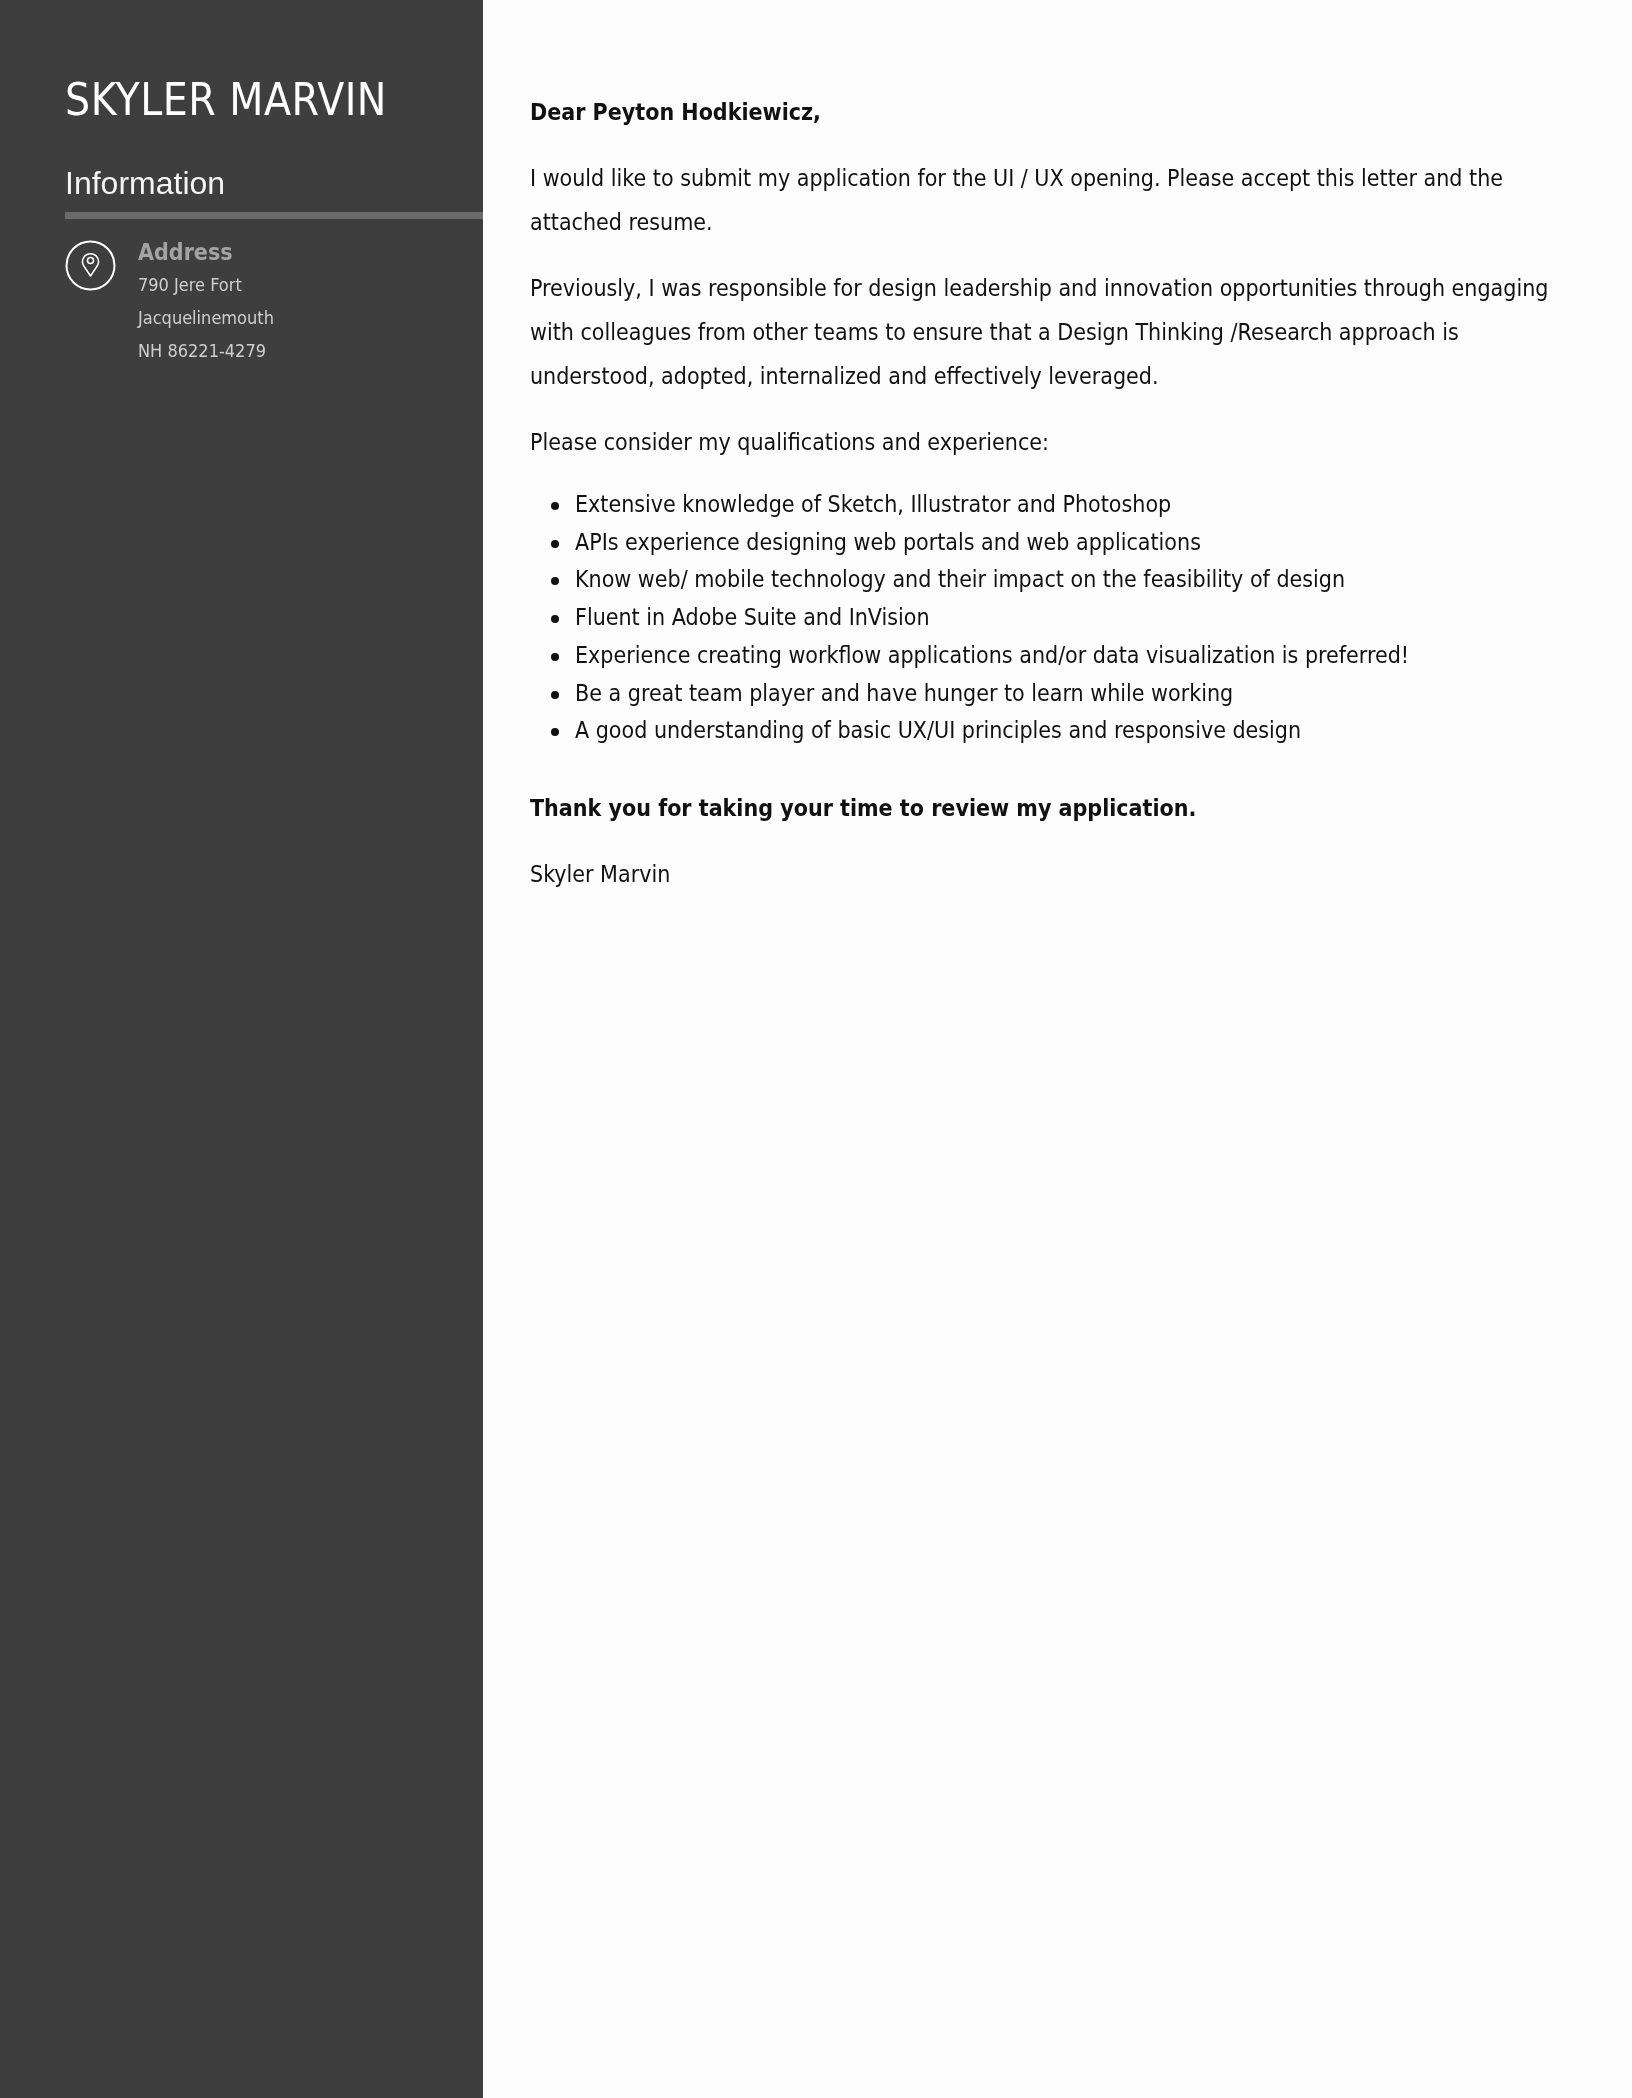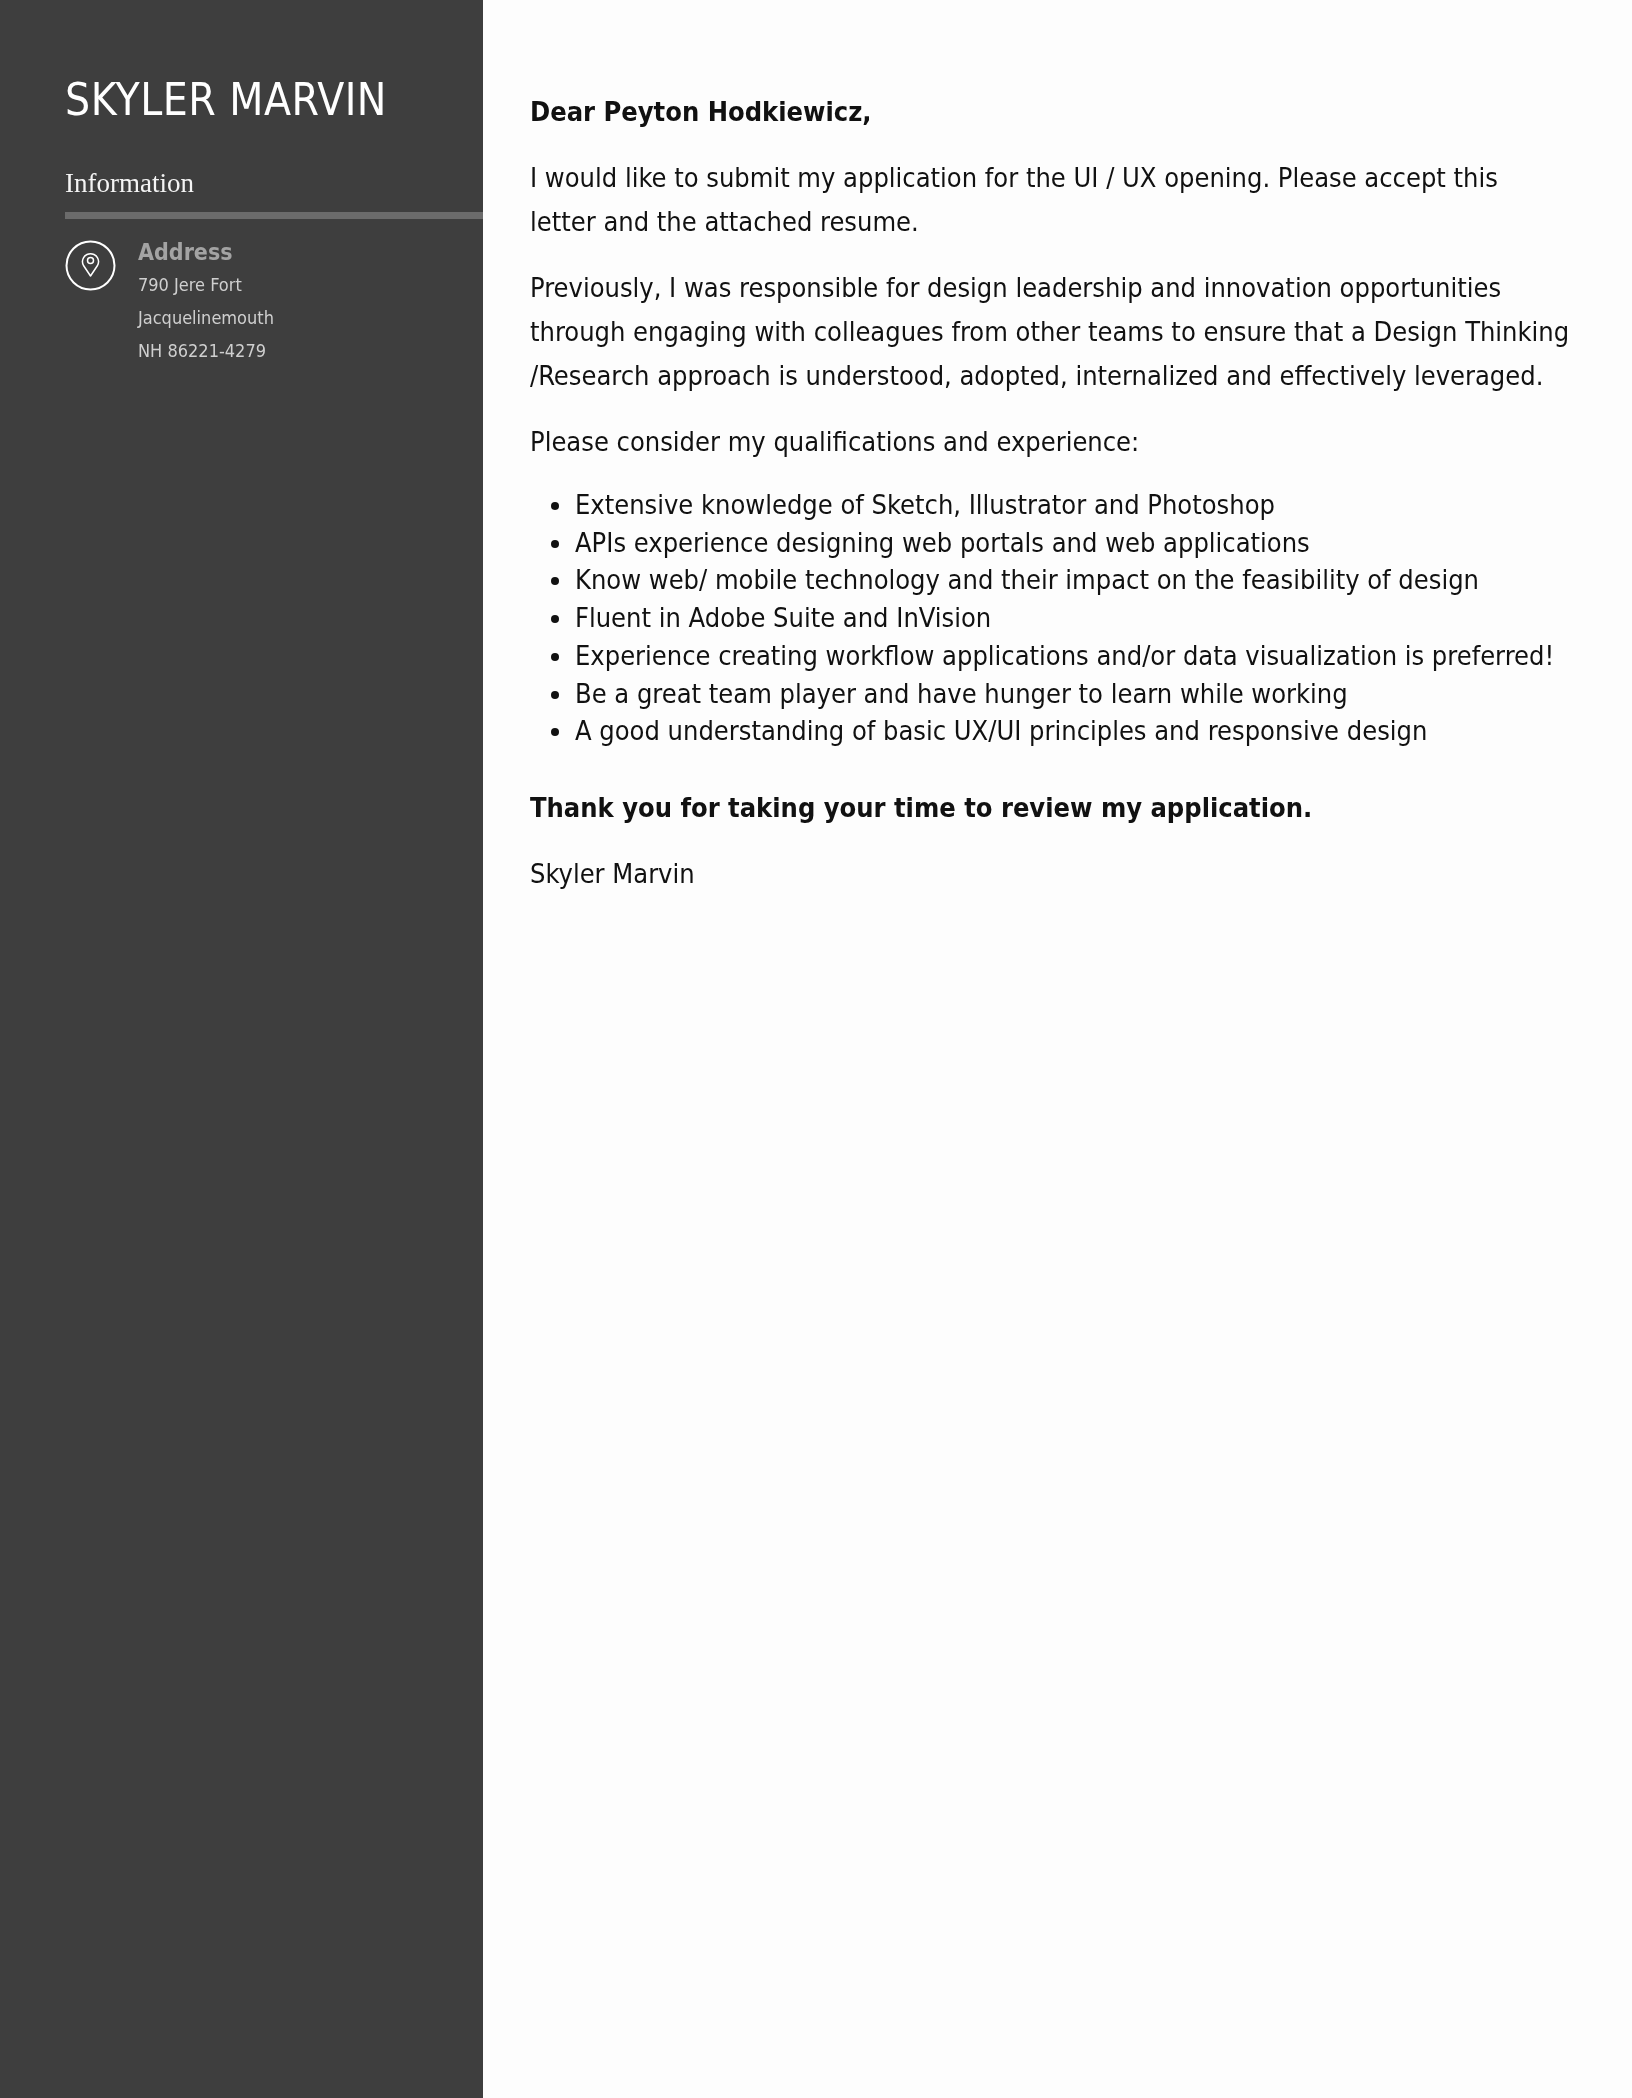--- a/index.html
+++ b/index.html
@@ -1,25 +1,25 @@
 <!DOCTYPE html>
 <html><head>
 <meta charset="utf-8">
 <style>
   html, body { margin:0; padding:0; }
   body { width:1632px; height:2098px; position:relative; background:#fdfdfd; font-family:"DejaVu Sans", sans-serif; overflow:hidden; }
   .sidebar { position:absolute; left:0; top:0; width:483px; height:2098px; background:#3e3e3e; color:#fff; }
   .name { position:absolute; left:65px; top:72px; font-size:44px; letter-spacing:0.5px; font-weight:400; white-space:nowrap; line-height:56px; font-family:"DejaVu Sans Condensed","DejaVu Sans", sans-serif; }
-  .section-title { position:absolute; left:65px; top:165px; font-size:27px; font-weight:300; color:#f4f4f4; line-height:36px; font-family:Liberation Serif, serif; }
+  .section-title { position:absolute; left:65px; top:165px; font-size:32px; font-weight:300; color:#f4f4f4; line-height:36px; font-family:Liberation Sans, sans-serif; }
   .divider { position:absolute; left:65px; top:212px; width:418px; height:7px; background:#6b6b6b; }
   .addr-icon { position:absolute; left:65px; top:240px; width:51px; height:51px; }
   .addr-block { position:absolute; left:138px; top:236px; }
   .addr-label { font-size:23px; font-weight:bold; color:#a3a3a3; line-height:32px; font-family:"DejaVu Sans Condensed","DejaVu Sans", sans-serif; }
   .addr-line { font-size:18px; color:#cfcfcf; line-height:33px; font-family:"DejaVu Sans Condensed","DejaVu Sans", sans-serif; }
-  .main { position:absolute; left:530px; top:90px; width:1040px; color:#111; font-size:27px; font-family:"DejaVu Sans Condensed","DejaVu Sans", sans-serif; }
+  .main { position:absolute; left:530px; top:90px; width:1040px; color:#111; font-size:23px; font-family:"DejaVu Sans Condensed","DejaVu Sans", sans-serif; }
   .main p { margin:0; }
   .salutation { font-weight:bold; line-height:44px; margin-bottom:22px !important; }
   .para { line-height:44px; margin-bottom:22px !important; }
   .list { margin:0; padding:0 0 0 45px; list-style:none; }
   .list li { position:relative; line-height:37.7px; white-space:nowrap; }
   .list li::before { content:""; position:absolute; left:-24px; top:16px; width:8px; height:8px; border-radius:50%; background:#111; }
   .thanks { font-weight:bold; line-height:44px; margin-top:36px !important; margin-bottom:22px !important; }
   .closing { line-height:44px; }
 </style>
 </head>

